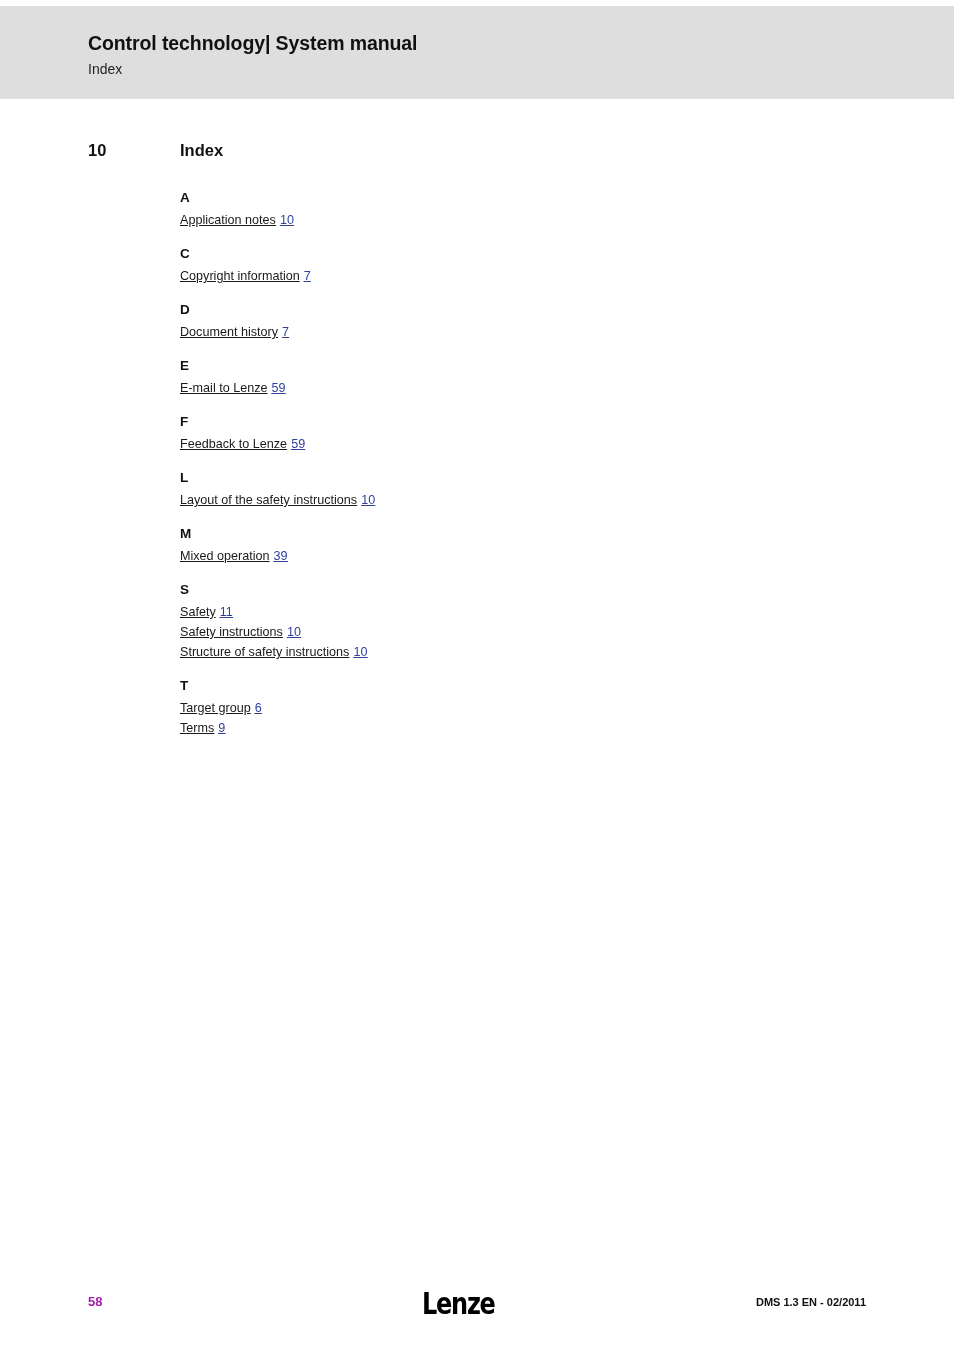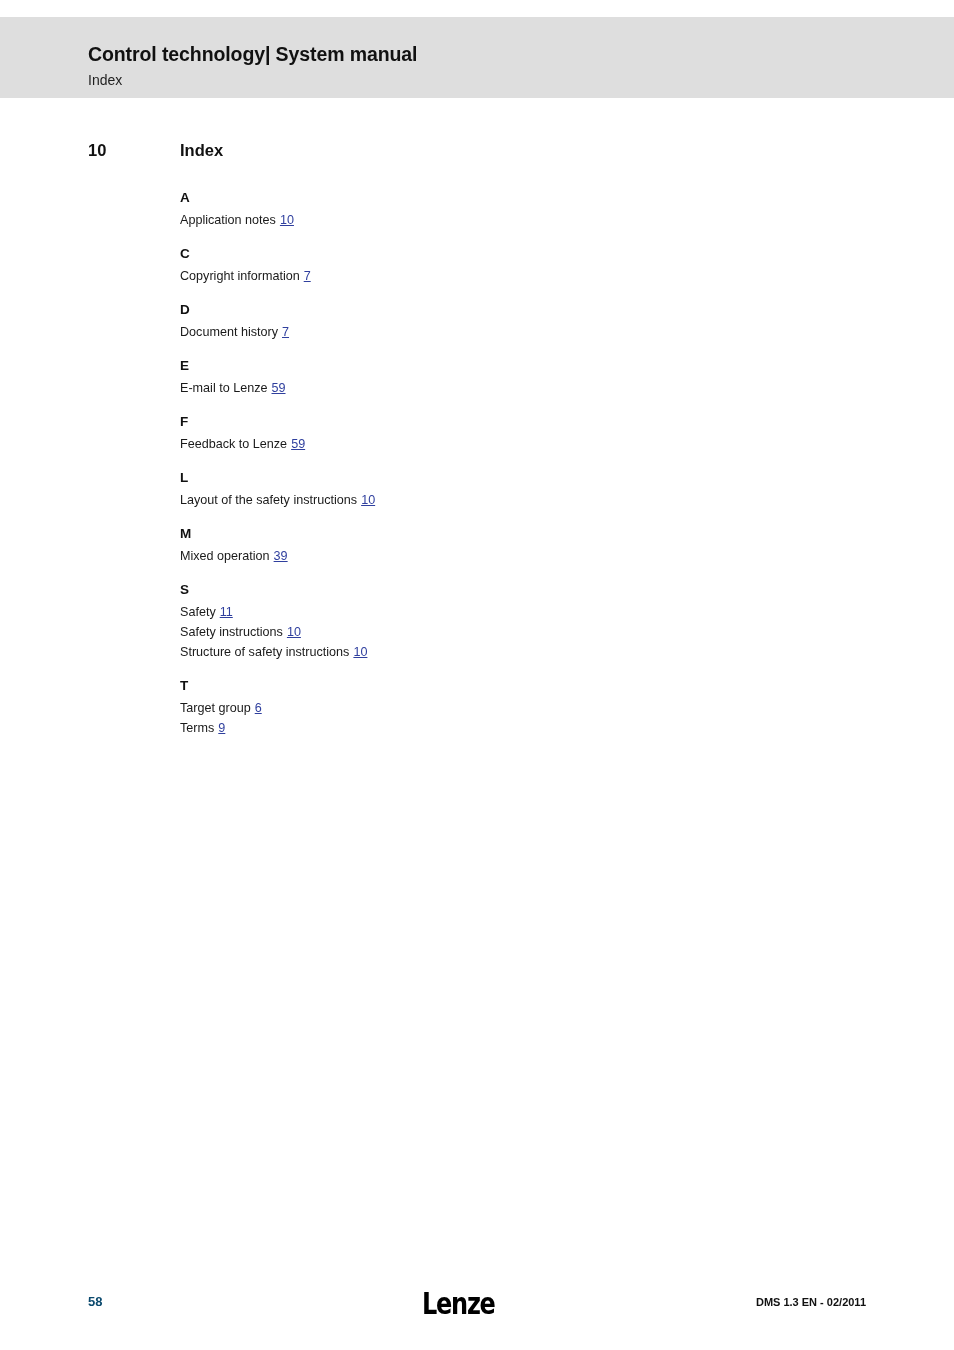--- a/index.html
+++ b/index.html
@@ -13,23 +13,23 @@
     font-family: "Liberation Sans", sans-serif;
     color: #1a1a1a;
     position: relative;
     overflow: hidden;
   }
 
   
   .page-header {
     position: absolute;
     left: 0;
-    top: 17px;
+    top: 6px;
     width: 954px;
-    height: 81px;
+    height: 93px;
     background: #dedede;
     text-decoration: underline;
   }
   .page-header .doc-title {
     position: absolute;
     left: 88px;
     top: 26px;
     font-size: 19.5px;
     font-weight: bold;
     letter-spacing: -0.1px;
@@ -88,20 +88,21 @@
     font-weight: bold;
     color: #111111;
     line-height: 20px;
     margin-bottom: 2px;
   }
   .index-entry {
     font-size: 12.6px;
     line-height: 20px;
     color: #1a1a1a;
     white-space: nowrap;
+    text-decoration: underline;
   }
   .entry-label {
     color: #1a1a1a;
   }
   .entry-page {
     color: #2f3f9e;
     text-decoration: underline;
     margin-left: 4px;
     cursor: pointer;
   }
@@ -113,21 +114,21 @@
     top: 1288px;
     width: 954px;
     height: 34px;
   }
   .footer-page-number {
     position: absolute;
     left: 88px;
     top: 6px;
     font-size: 13px;
     font-weight: bold;
-    color: #0c4a6e;
+    color: #a21caf;
   }
   .footer-logo {
     position: absolute;
     left: 0;
     top: 0;
     width: 916px;
     text-align: center;
   }
   .footer-logo .logo-word {
     display: inline-block;

